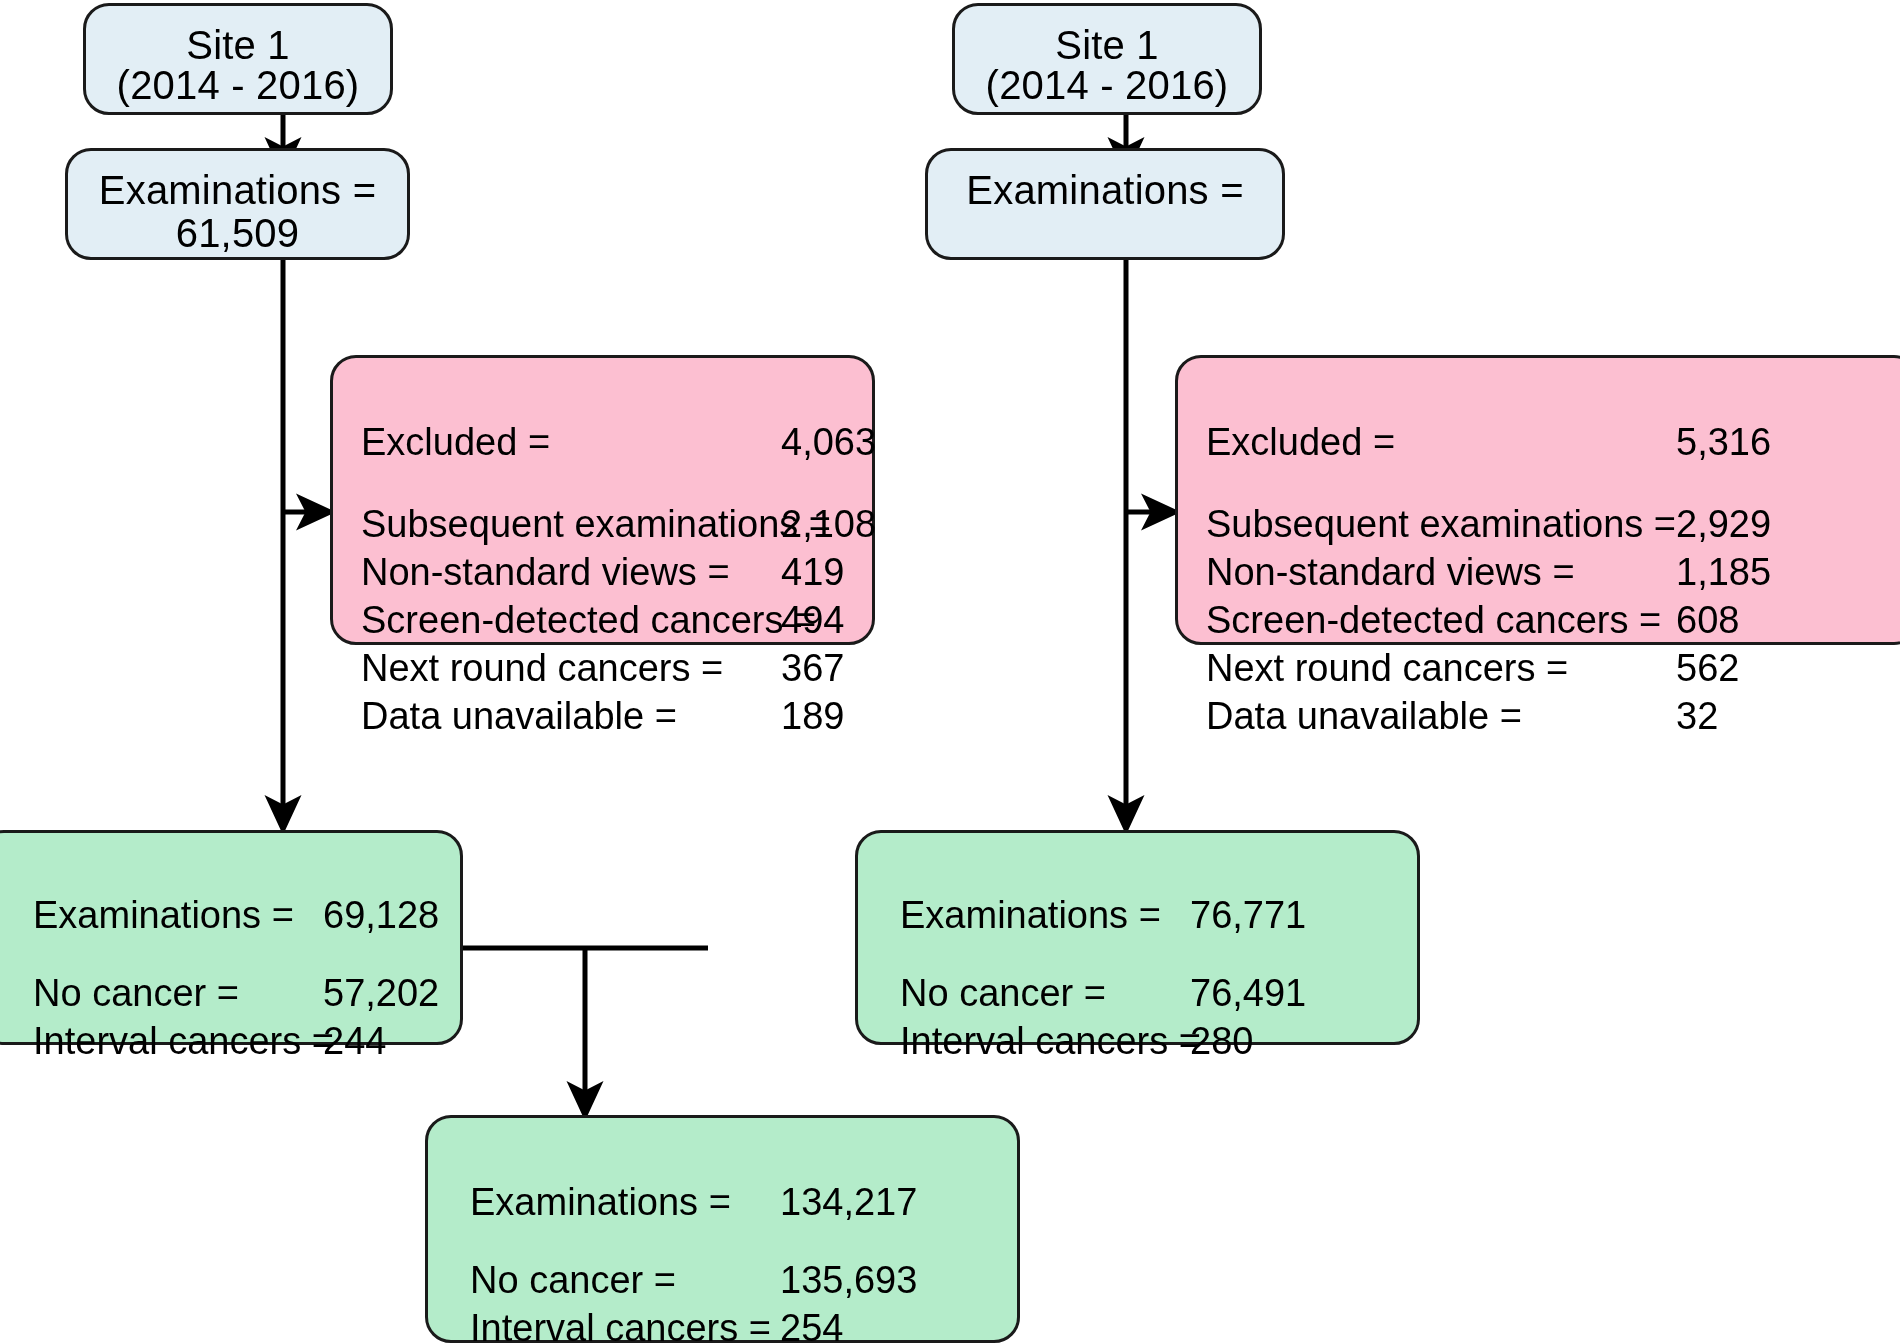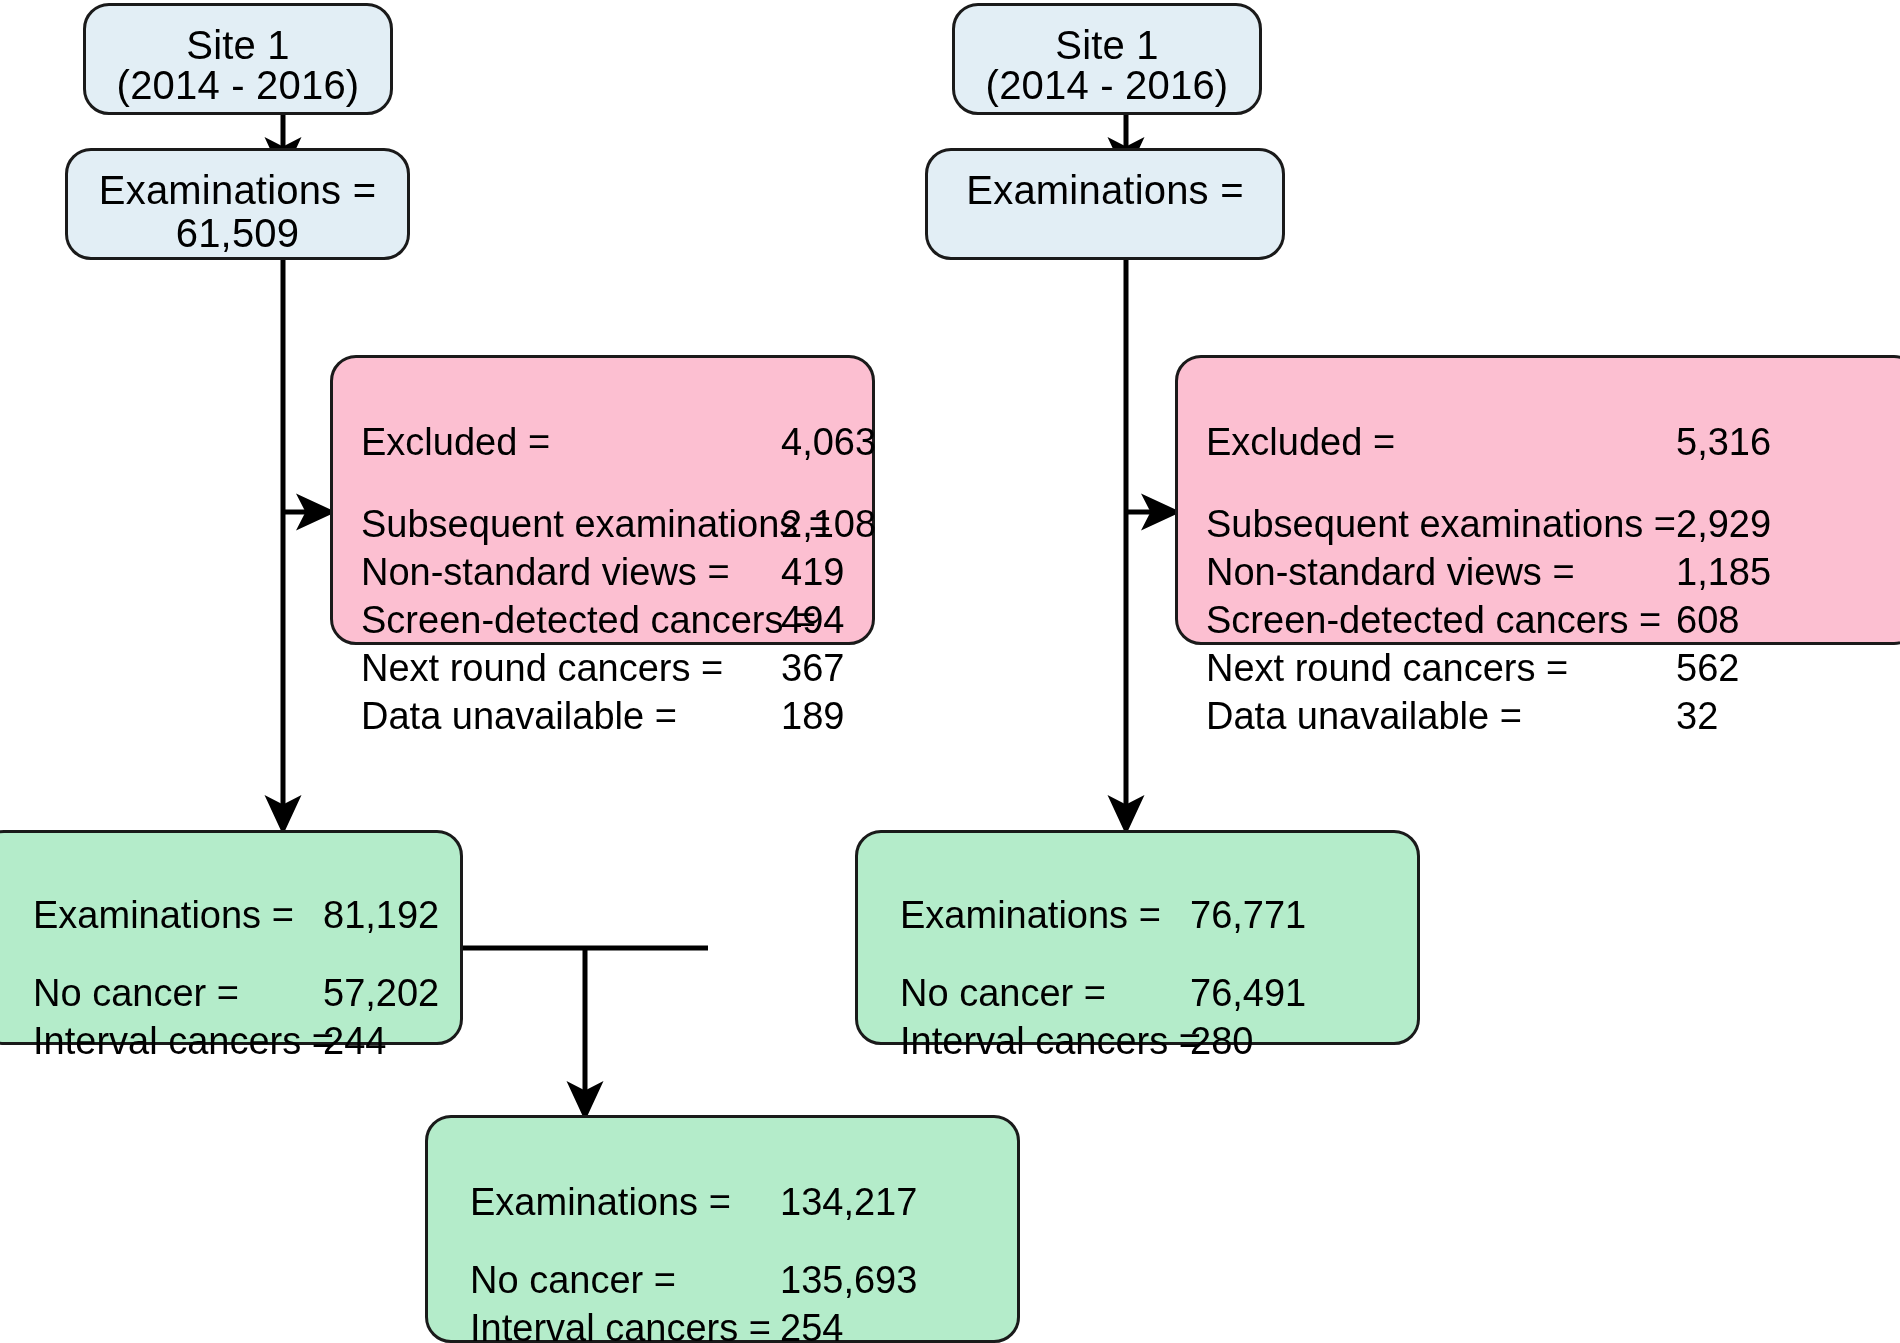--- a/index.html
+++ b/index.html
@@ -131,21 +131,21 @@
         <span class="k" style="width:420px;">Data unavailable =</span>
         <span class="v">189</span>
       </div>
     </div>
   </div>
 
   <div class="node green" style="left:-22px; top:830px; width:485px; height:215px;">
     <div class="rowset" style="left:52px; top:26px;">
       <div class="kvrow">
         <span class="k" style="width:290px;">Examinations =</span>
-        <span class="v">81,192</span>
+        <span class="v">69,128</span>
       </div>
       <div class="gap-sm"></div>
       <div class="kvrow">
         <span class="k" style="width:290px;">No cancer =</span>
         <span class="v">57,202</span>
       </div>
       <div class="kvrow">
         <span class="k" style="width:290px;">Interval cancers =</span>
         <span class="v">244</span>
       </div>

